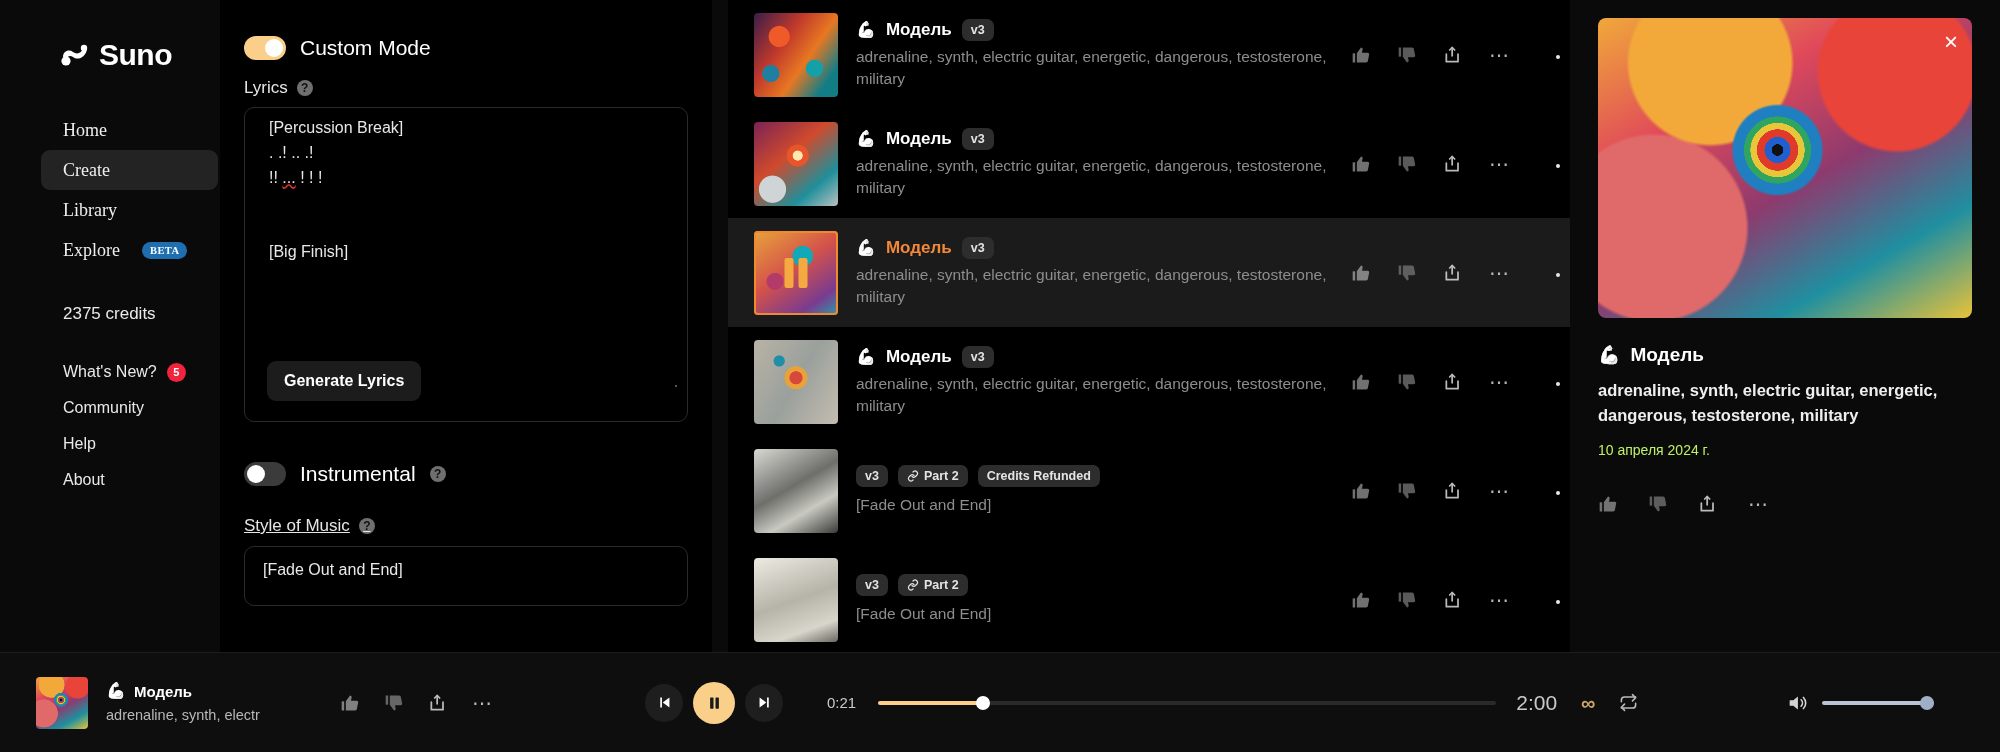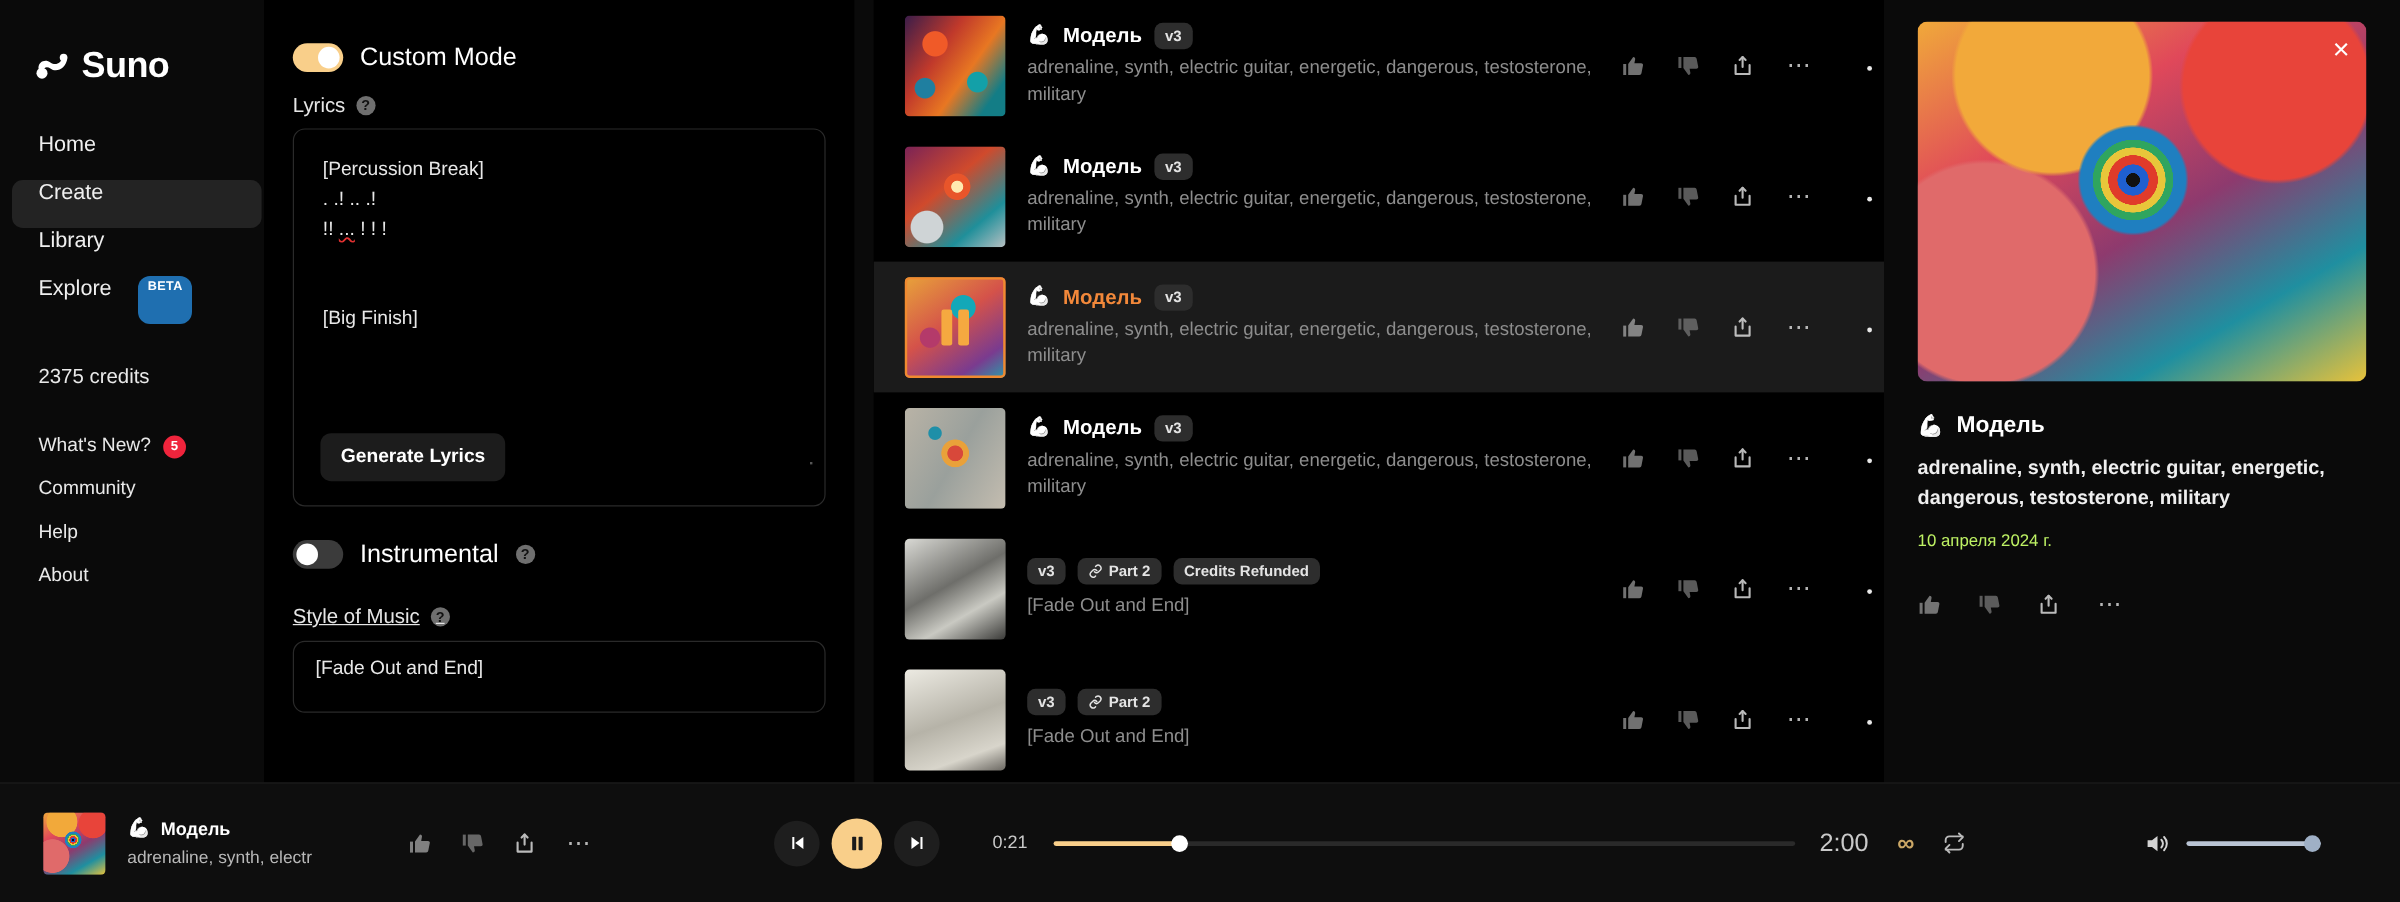--- a/index.html
+++ b/index.html
@@ -7,34 +7,34 @@
     width: 2000px; height: 752px;
     background: #0a0a0a;
     font-family: "Liberation Sans", sans-serif;
     overflow: hidden;
   }
   .app { position: relative; width: 2000px; height: 752px; background: #0a0a0a; }
 
   
   .sidebar {
     position: absolute; left: 0; top: 0; width: 228px; height: 652px;
-    background: #0a0a0a; color: #fff;
+    background: #0a0a0a; color: #fff; padding-left: 31px;
   }
   .logo-row {
     display: flex; align-items: center; gap: 10px;
     padding: 38px 0 0 30px;
   }
   .logo-mark { width: 28px; height: 26px; display:block; }
   .logo-text { font-size: 30px; font-weight: 700; letter-spacing: -0.5px; color:#fff; }
 
   .nav { margin-top: 38px; padding: 0 10px; }
   .nav-item {
-    display: flex; gap: 10px;
+    display: flex; align-items: center; gap: 10px;
     height: 40px; padding: 0 22px; border-radius: 9px;
-    font-size: 18px; color: #efefef; cursor: pointer;
+    font-size: 18px; color: #efefef; cursor: pointer; font-family: Liberation Serif, serif;
   }
   .nav-item.active { background: #232323; }
   .badge-beta {
     background: #1f6fb0; color: #fff; font-size: 10.5px; font-weight: 700;
     padding: 3px 8px; border-radius: 10px; letter-spacing: .4px; margin-left: 12px;
   }
   .meta { padding: 0 10px; margin-top: 26px; }
   .meta-item {
     display:flex; align-items:center; gap:10px;
     height: 36px; padding: 0 22px; font-size: 17px; color: #e9e9e9; cursor:pointer;
@@ -66,21 +66,21 @@
 
   .field-label { display:flex; align-items:center; gap:9px; font-size:17px; color:#e6e6e6; margin: 18px 0 9px 0; }
   .help {
     width:16px; height:16px; border-radius:50%; background:#6f6f6f; color:#111;
     font-size:12px; font-weight:700; display:flex; align-items:center; justify-content:center;
     cursor:pointer; flex:none;
   }
 
   .lyrics-box {
     border:1px solid #2a2a2a; border-radius:10px; height:315px;
-    position:relative; background:#000; padding: 22px 24px;
+    position:relative; background:#000; padding: 8px 24px;
   }
   .lyrics-text { font-size:16px; line-height:1.55; color:#e8e8e8; white-space:pre-wrap; }
   .misspell { text-decoration: underline wavy #e03030; text-decoration-skip-ink:none; }
   .gen-btn {
     position:absolute; left:22px; bottom:20px;
     background:#1c1c1c; color:#fff; border:none; border-radius:9px;
     font-size:16px; font-weight:700; padding:11px 17px; cursor:pointer;
     font-family:"Liberation Sans", sans-serif;
   }
   .resize-dot { position:absolute; right:10px; bottom:34px; width:2px; height:2px; background:#555; }
@@ -264,21 +264,21 @@
       <div class="lyrics-text"><span>[Percussion Break]</span>
 <span>. .! .. .!</span>
 <span><span>!! </span><span class="misspell">...</span><span> ! ! !</span></span>
 
 
 <span>[Big Finish]</span></div>
       <span class="resize-dot"></span>
       <button class="gen-btn">Generate Lyrics</button>
     </div>
 
-    <div class="toggle-row" style="margin-top:28px;align-items:center;">
+    <div class="toggle-row" style="margin-top:40px;align-items:center;">
       <div class="switch off">
           <span class="knob"></span>
         </div>
       <span class="toggle-label">Instrumental</span>
       <span class="help">?</span>
     </div>
 
     <div class="field-label" style="margin-top:30px;text-decoration:underline;">
       <span>Style of Music</span>
       <span class="help">?</span>

